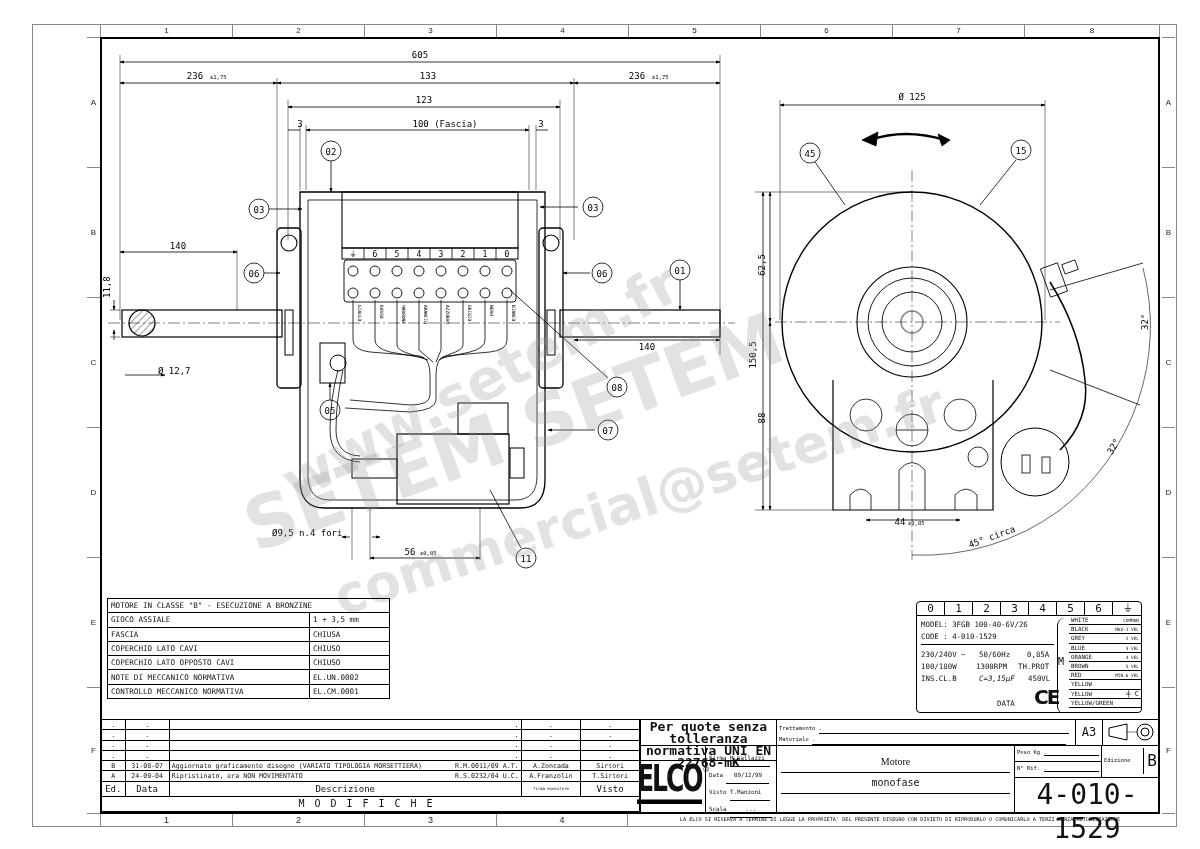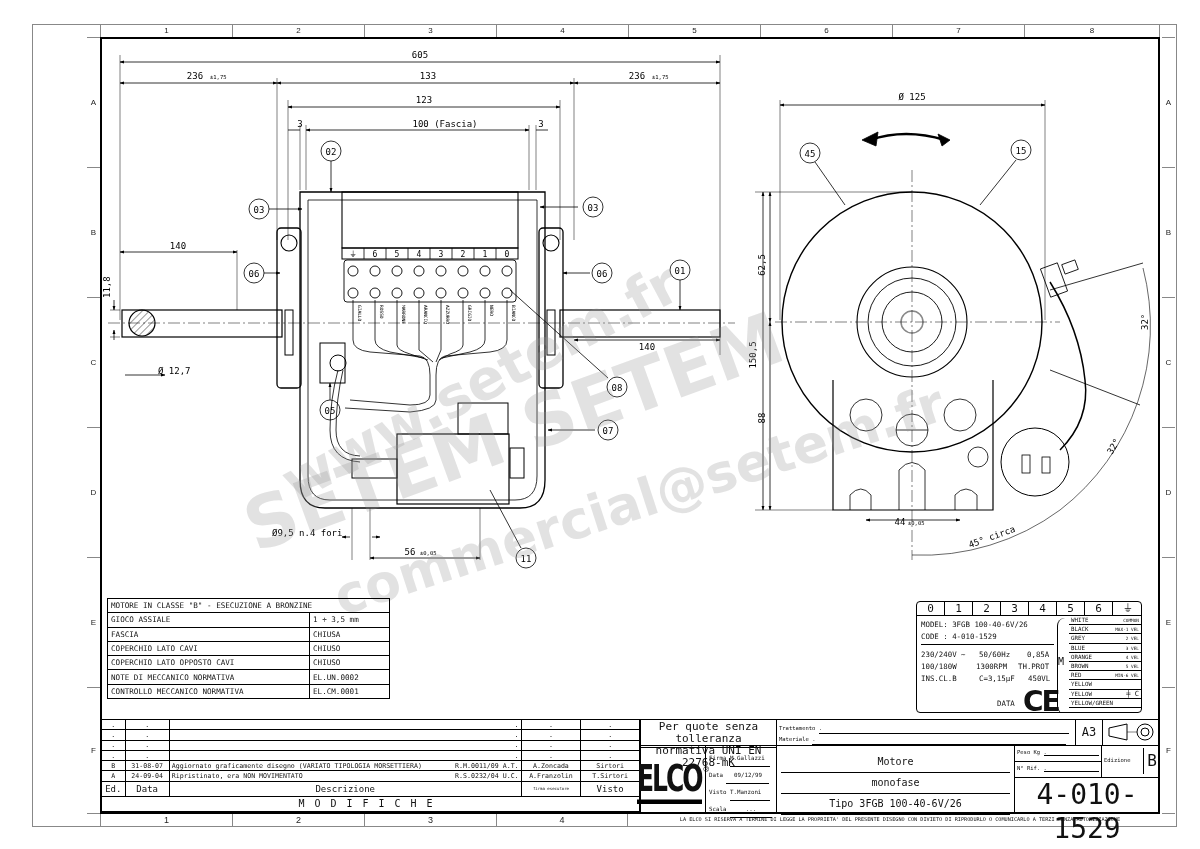--- a/index.html
+++ b/index.html
@@ -382,24 +382,24 @@
   <div class="np-line" style="left:4px;top:18px;">MODEL: 3FGB 100-40-6V/26</div>
   <div class="np-line" style="left:4px;top:30px;">CODE : 4-010-1529</div>
   <div style="position:absolute;left:4px;top:42px;width:133px;border-top:1px solid #000;"></div>
   <div class="np-line" style="left:4px;top:48px;">230/240V ∼</div>
   <div class="np-line" style="left:62px;top:48px;">50/60Hz</div>
   <div class="np-line" style="left:110px;top:48px;">0,85A</div>
   <div class="np-line" style="left:4px;top:60px;">100/180W</div>
   <div class="np-line" style="left:59px;top:60px;">1300RPM</div>
   <div class="np-line" style="left:101px;top:60px;">TH.PROT</div>
   <div class="np-line" style="left:4px;top:72px;">INS.CL.B</div>
-  <div class="np-line" style="left:62px;top:72px;">C=3,15µF</div>
+  <div class="np-line" style="left:62px;top:72px;font-style:italic;">C=3,15µF</div>
   <div class="np-line" style="left:111px;top:72px;">450VL</div>
   <div class="np-line" style="left:80px;top:97px;">DATA</div>
-  <div class="np-line" style="left:106px;top:83px;font-size:28px;font-weight:bold;font-family:'DejaVu Sans',sans-serif;letter-spacing:-2px;">CE</div>
+  <div class="np-line" style="left:117px;top:83px;font-size:20px;font-weight:bold;font-family:'DejaVu Sans',sans-serif;letter-spacing:-2px;">CE</div>
   <div class="np-line" style="left:141px;top:54px;font-size:10px;">M</div>
   <div style="position:absolute;left:140px;top:16px;width:12px;height:96px;border-left:1px solid #000;border-radius:8px 0 0 8px;"></div>
 
   <div class="np-wire" style="top:14px;">
       <span class="lbl">WHITE</span>
       <span class="fn">COMMON</span>
     </div>
   <div class="np-wire" style="top:23.2px;">
       <span class="lbl">BLACK</span>
       <span class="fn">MAX-1 VEL</span>
@@ -496,21 +496,21 @@
     <td style="font-size:4px;">firma esecutore</td>
     <td>Visto</td>
   </tr>
   <tr class="title">
         <td colspan="5">MODIFICHE</td>
       </tr>
 </tbody>
   </table>
 
 <div id="title-block">
-  <div class="tb-box" style="left:0;top:0;width:137px;height:29px;font-size:11px;line-height:12px;text-align:center;padding-top:1px;">
+  <div class="tb-box" style="left:0;top:0;width:137px;height:42px;font-size:13px;line-height:12px;text-align:center;padding-top:1px;font-weight:bold;">
     <div>Per quote senza tolleranza</div>
     <div>normativa UNI EN 22768-mK</div>
   </div>
   <div class="tb-box" style="left:136px;top:0;width:300px;height:27px;font-size:5.5px;padding:3px 2px;line-height:10px;">
     <div><span>Trattamento</span> <span class="uline" style="width:250px;">.</span></div>
     <div><span>Materiale</span> <span class="uline" style="width:254px;">.</span></div>
   </div>
   <div class="tb-box" style="left:435px;top:0;width:28px;height:27px;font-size:12px;text-align:center;line-height:25px;">A3</div>
   <div class="tb-box" style="left:462px;top:0;width:58px;height:27px;">
     <svg width="56" height="25">
@@ -524,23 +524,22 @@
     <span style="font-family:'DejaVu Sans',sans-serif;font-weight:bold;font-size:25px;letter-spacing:-2px;transform:scaleY(1.5);display:inline-block;border-bottom:3px solid #000;">ELCO</span>
     <span style="font-size:9px;margin-left:2px;margin-top:-22px;">®</span>
   </div>
   <div class="tb-box" style="left:65px;top:26px;width:72px;height:69px;font-size:5.8px;padding:4px 3px;line-height:16px;">
     <div><span>Firma</span> <span class="uline" style="width:40px;">M.Gallazzi</span></div>
     <div><span>Data</span> <span class="uline" style="width:43px;text-align:center;">09/12/99</span></div>
     <div><span>Visto</span> <span class="uline" style="width:40px;">T.Manzoni</span></div>
     <div><span>Scala</span> <span class="uline" style="width:42px;text-align:center;">...</span></div>
   </div>
   <div class="tb-box" style="left:136px;top:26px;width:239px;height:69px;font-size:10px;text-align:center;padding-top:6px;line-height:20px;">
-    <div style="border-bottom:1px solid #000;margin:0 4px;">Motore</div>
+    <div style="border-bottom:1px solid #000;margin:0 4px;font-family:Liberation Serif, serif;">Motore</div>
     <div style="border-bottom:1px solid #000;margin:0 4px;">monofase</div>
-    <div style="border-bottom:1px solid #000;margin:0 4px;">Tipo 3FGB 100-40-6V/26</div>
   </div>
   <div class="tb-box" style="left:374px;top:26px;width:88px;height:17px;font-size:5.5px;padding:3px 2px;"><span>Peso Kg</span> <span class="uline" style="width:55px;">.</span></div>
   <div class="tb-box" style="left:374px;top:42px;width:88px;height:17px;font-size:5.5px;padding:3px 2px;"><span>N° Rif.</span> <span class="uline" style="width:55px;">.</span></div>
   <div class="tb-box" style="left:461px;top:26px;width:59px;height:33px;font-size:5.5px;padding:11px 2px;">
     <span>Edizione</span>
     <span style="position:absolute;right:2px;top:2px;font-size:16px;border-left:1px solid #000;padding-left:3px;height:26px;line-height:26px;">B</span>
   </div>
   <div class="tb-box" style="left:374px;top:58px;width:146px;height:37px;font-size:28px;text-align:center;line-height:34px;">4-010-1529</div>
 </div>
 

